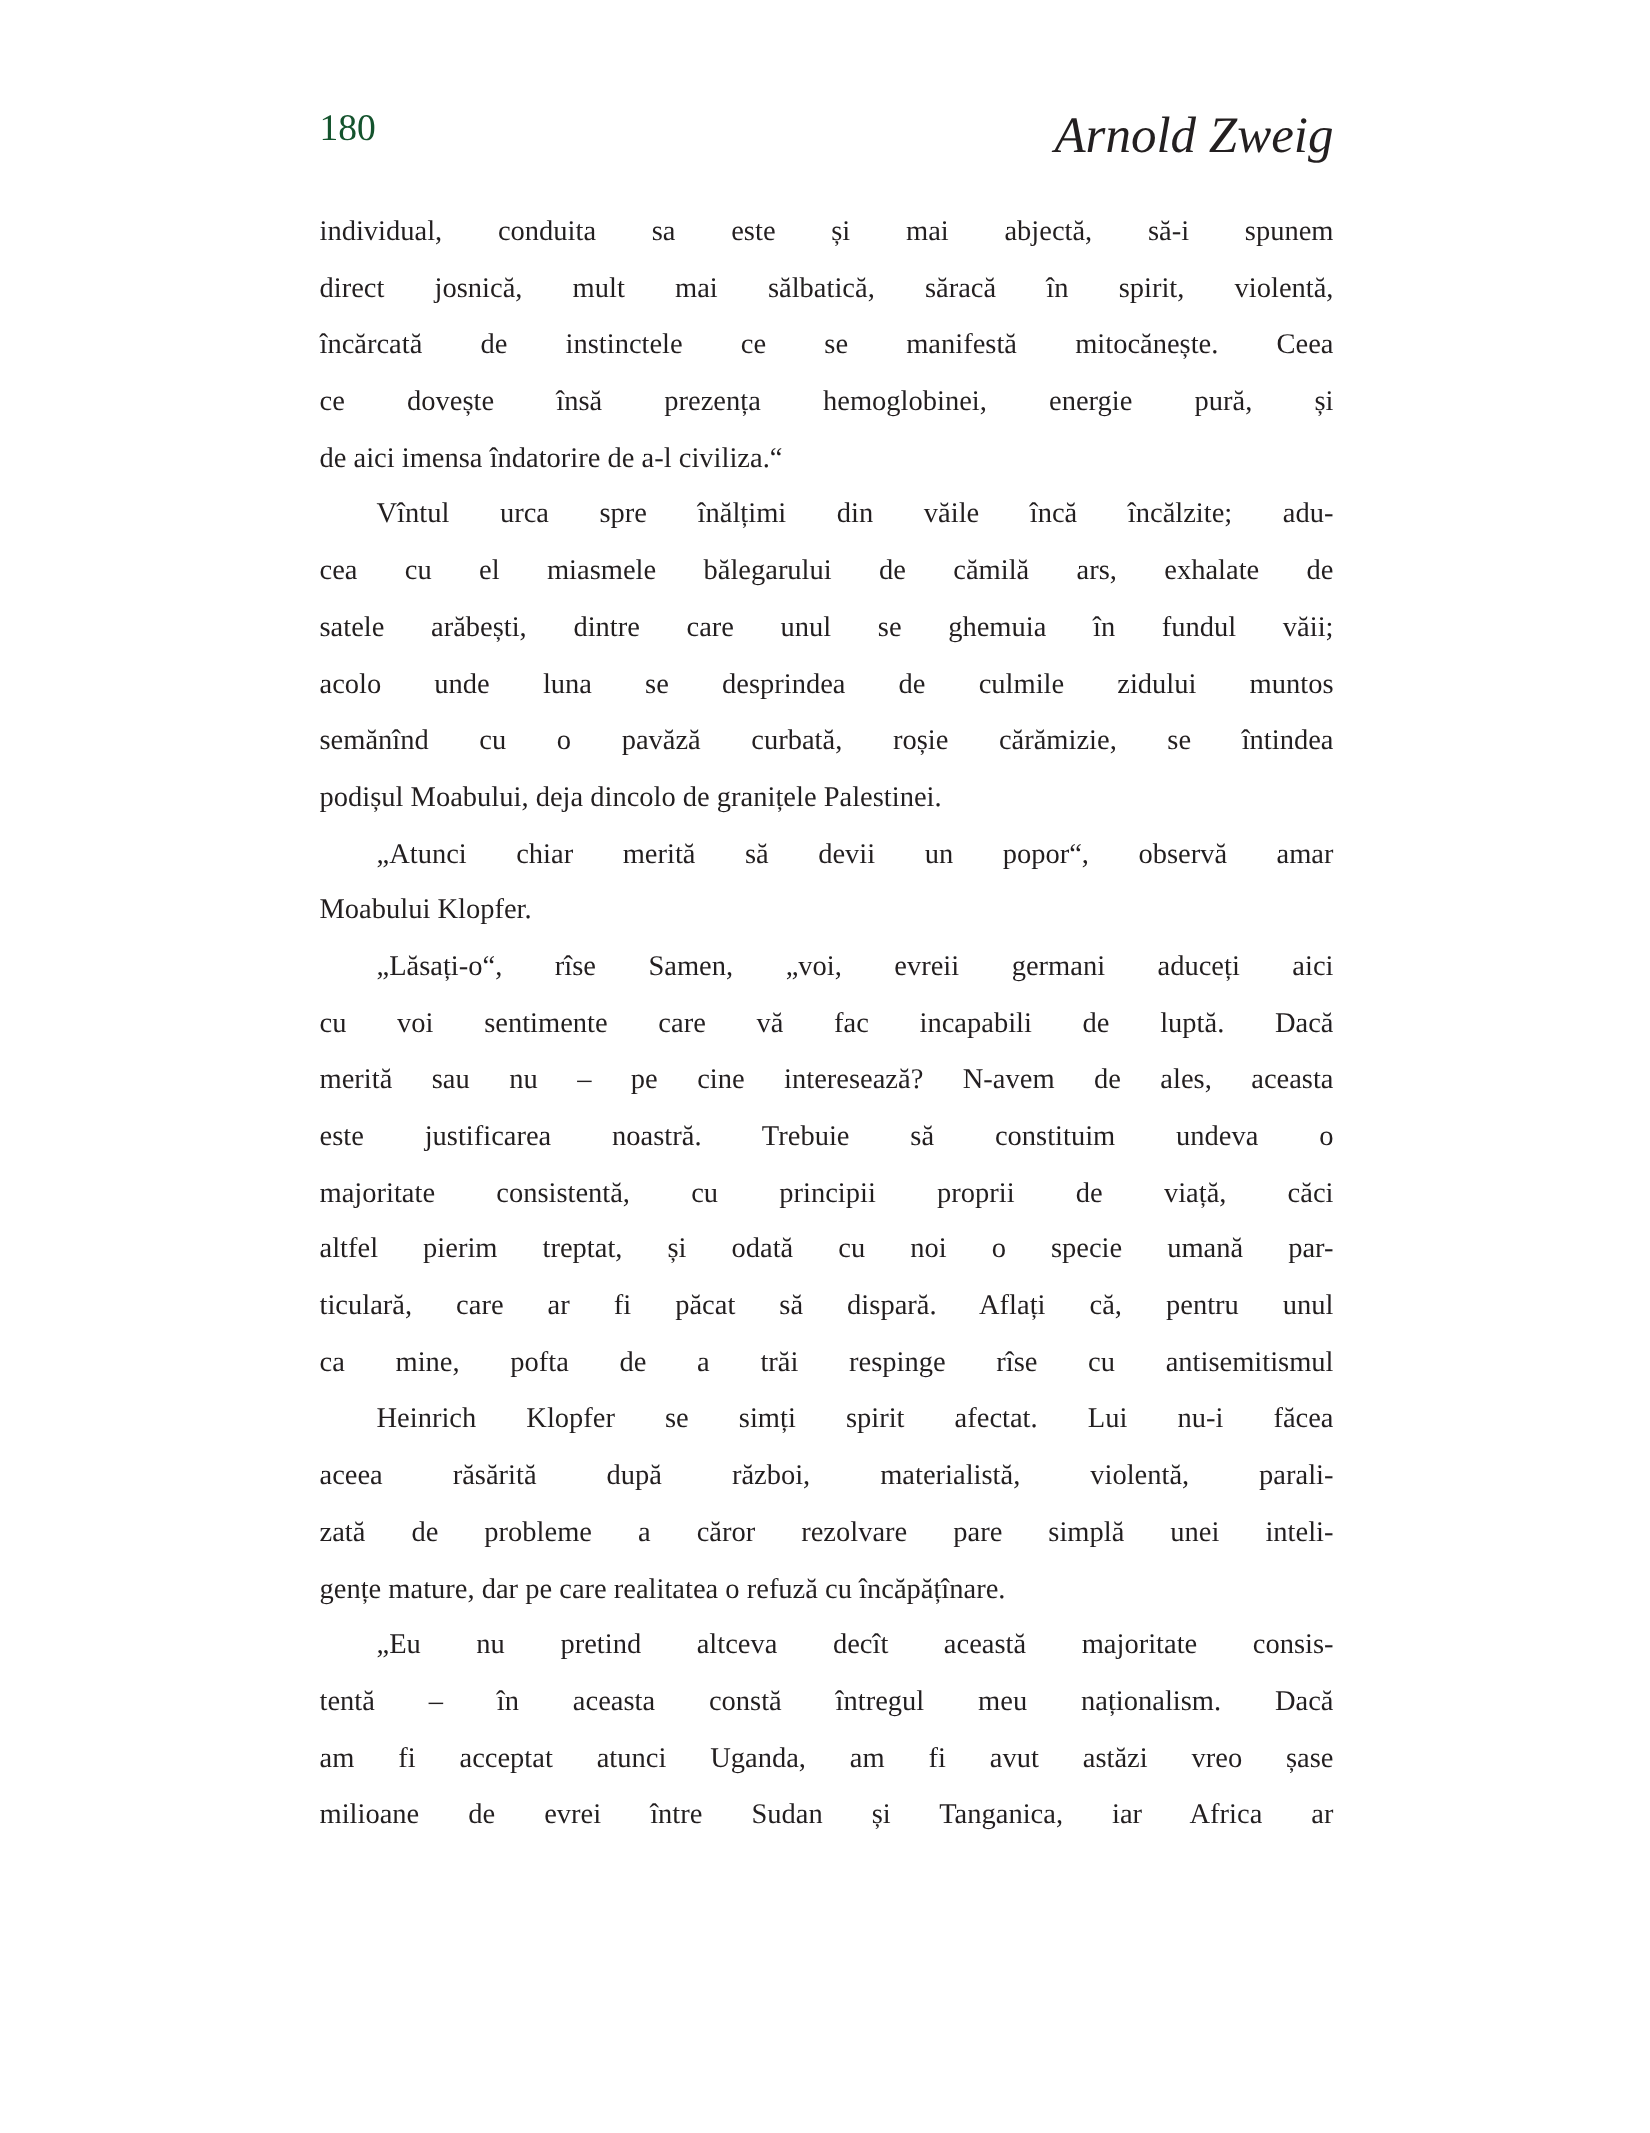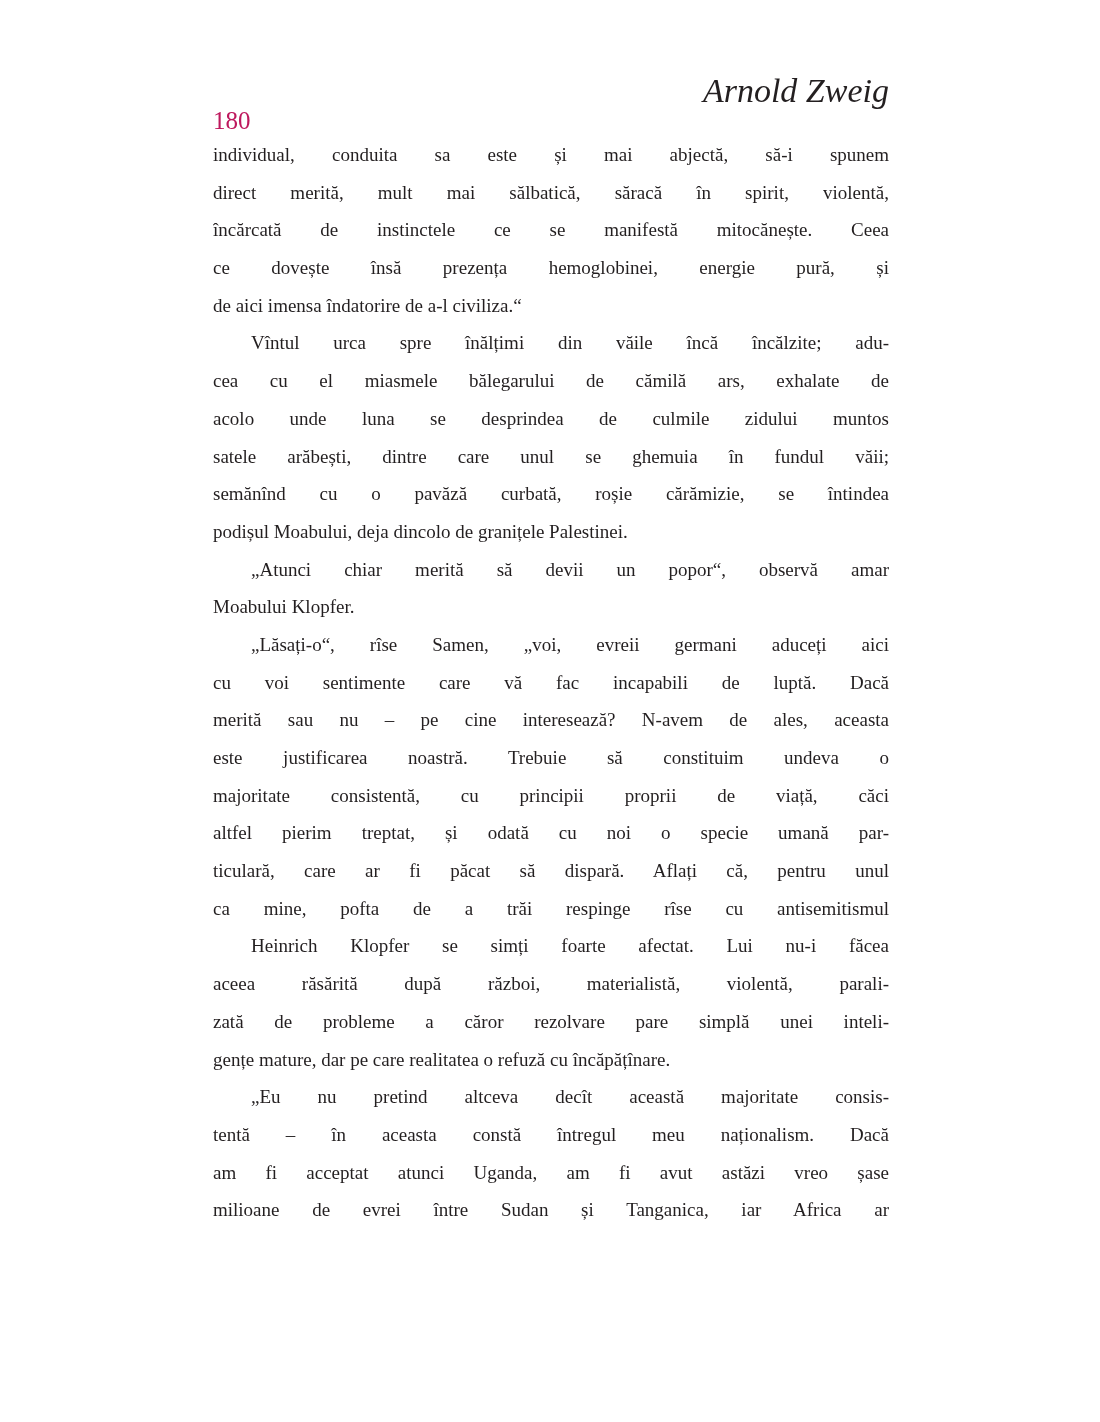--- a/index.html
+++ b/index.html
@@ -1,19 +1,19 @@
 <!DOCTYPE html>
 <html><head>
 <meta charset="utf-8">
 <style>
   html, body { margin: 0; padding: 0; background: #ffffff; }
   body { width: 1100px; height: 1422px; position: relative; overflow: hidden; }
   .page { position: absolute; left: 0; top: 0; width: 1100px; height: 1422px; background: #fff; }
   .header { position: absolute; left: 213px; top: 72px; width: 676px; height: 40px; }
-  .page-number { position: absolute; left: 0; top: 0; font-family: "Liberation Serif", serif; font-size: 25px; color: #be185d; margin-top: 35px; }
+  .page-number { position: absolute; left: 0; top: 0; font-family: "Liberation Serif", serif; font-size: 25px; color: #14532d; }
   .running-title { position: absolute; right: 0; top: 0; font-family: "Liberation Serif", serif; font-style: italic; font-size: 34px; color: #231f20; }
   .body-text { position: absolute; left: 213px; top: 136px; width: 676px; }
   .line {
     font-family: "Liberation Serif", serif;
     font-size: 19px;
     line-height: 37.7px;
     height: 37.7px;
     color: #231f20;
     white-space: nowrap;
     text-align: justify;
@@ -26,41 +26,41 @@
 </head>
 <body>
 
 <div class="page">
   <div class="header">
     <span class="page-number">180</span>
     <span class="running-title">Arnold Zweig</span>
   </div>
   <div class="body-text" id="body-text">
       <div class="line">individual, conduita sa este și mai abjectă, să-i spunem</div>
-      <div class="line">direct merită, mult mai sălbatică, săracă în spirit, violentă,</div>
+      <div class="line">direct josnică, mult mai sălbatică, săracă în spirit, violentă,</div>
       <div class="line">încărcată de instinctele ce se manifestă mitocănește. Ceea</div>
       <div class="line">ce dovește însă prezența hemoglobinei, energie pură, și</div>
       <div class="line last">de aici imensa îndatorire de a-l civiliza.“</div>
       <div class="line indent">Vîntul urca spre înălțimi din văile încă încălzite; adu-</div>
       <div class="line">cea cu el miasmele bălegarului de cămilă ars, exhalate de</div>
+      <div class="line">satele arăbești, dintre care unul se ghemuia în fundul văii;</div>
       <div class="line">acolo unde luna se desprindea de culmile zidului muntos</div>
-      <div class="line">satele arăbești, dintre care unul se ghemuia în fundul văii;</div>
       <div class="line">semănînd cu o pavăză curbată, roșie cărămizie, se întindea</div>
       <div class="line last">podișul Moabului, deja dincolo de granițele Palestinei.</div>
       <div class="line indent">„Atunci chiar merită să devii un popor“, observă amar</div>
       <div class="line last">Moabului Klopfer.</div>
       <div class="line indent">„Lăsați-o“, rîse Samen, „voi, evreii germani aduceți aici</div>
       <div class="line">cu voi sentimente care vă fac incapabili de luptă. Dacă</div>
       <div class="line">merită sau nu – pe cine interesează? N-avem de ales, aceasta</div>
       <div class="line">este justificarea noastră. Trebuie să constituim undeva o</div>
       <div class="line">majoritate consistentă, cu principii proprii de viață, căci</div>
       <div class="line">altfel pierim treptat, și odată cu noi o specie umană par-</div>
       <div class="line">ticulară, care ar fi păcat să dispară. Aflați că, pentru unul</div>
       <div class="line">ca mine, pofta de a trăi respinge rîse cu antisemitismul</div>
-      <div class="line indent">Heinrich Klopfer se simți foarte afectat. Lui nu-i făcea</div>
+      <div class="line indent">Heinrich Klopfer se simți spirit afectat. Lui nu-i făcea</div>
       <div class="line">aceea răsărită după război, materialistă, violentă, parali-</div>
       <div class="line">zată de probleme a căror rezolvare pare simplă unei inteli-</div>
       <div class="line last">gențe mature, dar pe care realitatea o refuză cu încăpățînare.</div>
       <div class="line indent">„Eu nu pretind altceva decît această majoritate consis-</div>
       <div class="line">tentă – în aceasta constă întregul meu naționalism. Dacă</div>
       <div class="line">am fi acceptat atunci Uganda, am fi avut astăzi vreo șase</div>
       <div class="line">milioane de evrei între Sudan și Tanganica, iar Africa ar</div>
     </div>
 </div>
 

